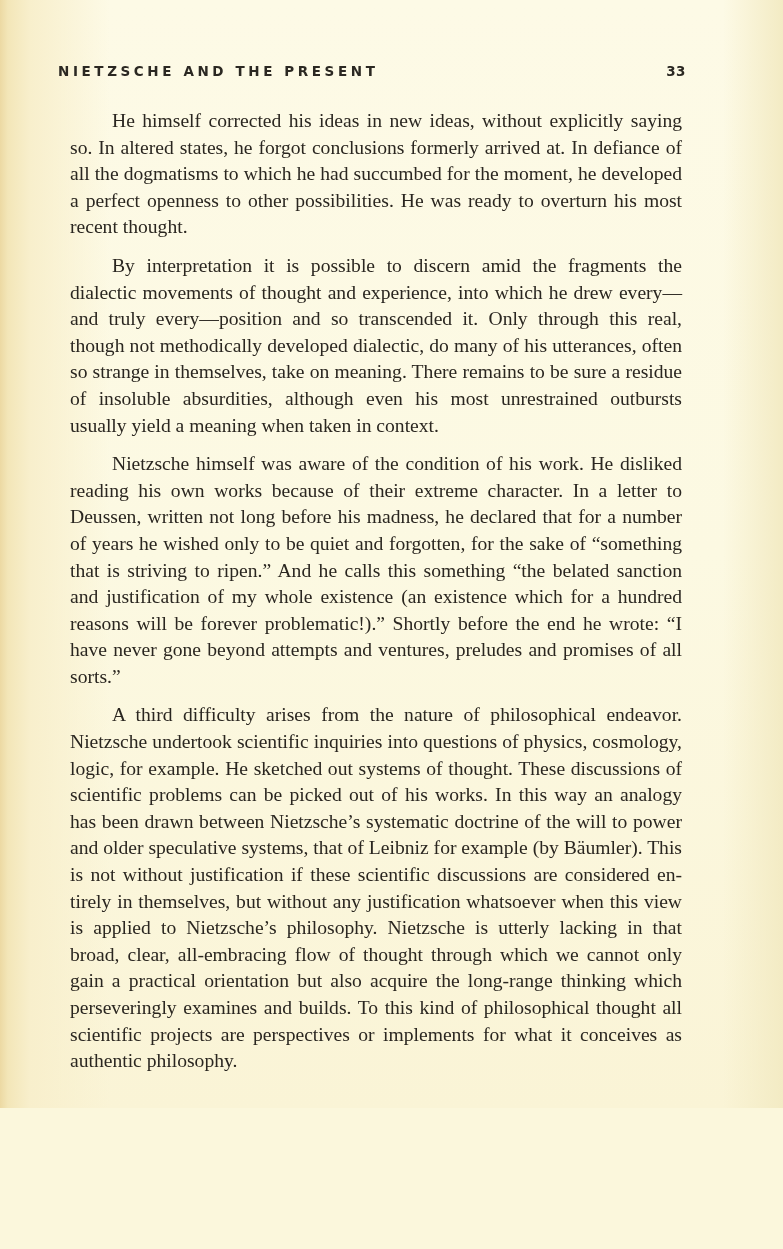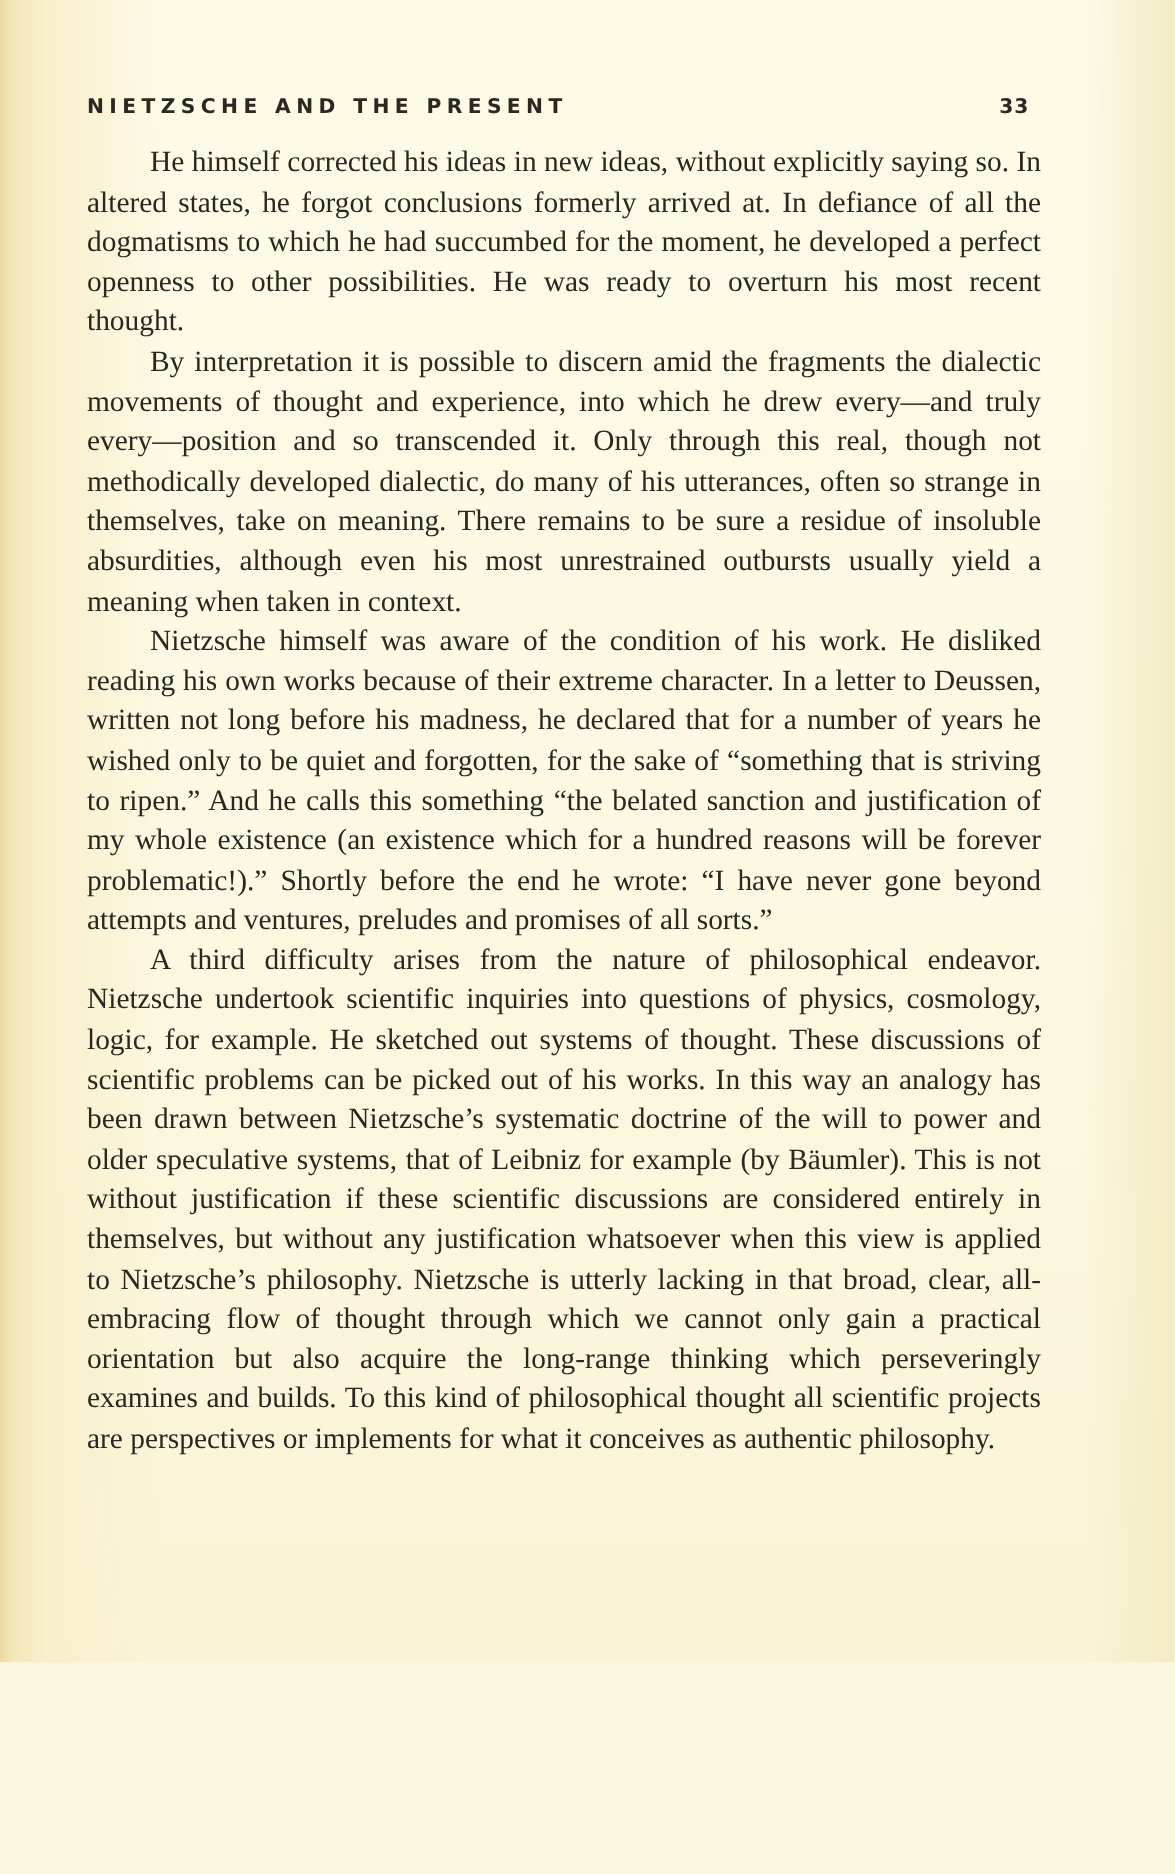--- a/index.html
+++ b/index.html
@@ -34,21 +34,21 @@
     .body-text {
       position: absolute; left: 58px; top: 96px; width: 636px;
       font-family: "Liberation Serif", "DejaVu Serif", serif;
       font-size: 19.6px;
       line-height: 26.6px;
       color: #2a2620;
       text-align: justify;
       hyphens: manual;
     }
     .body-text p {
-      margin: 0;
+      margin: 12px;
       text-indent: 42px;
     }
   </style>
 </head>
 <body>
 
 <div class="page">
   <div class="running-head">
     <span class="running-title">NIETZSCHE AND THE PRESENT</span>
     <span class="page-number">33</span>

